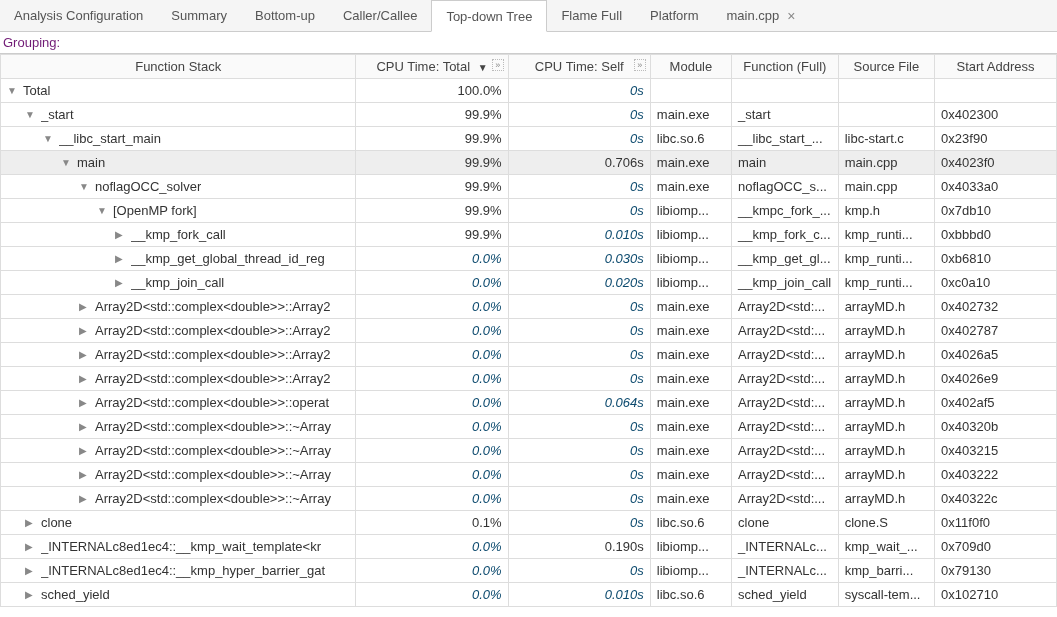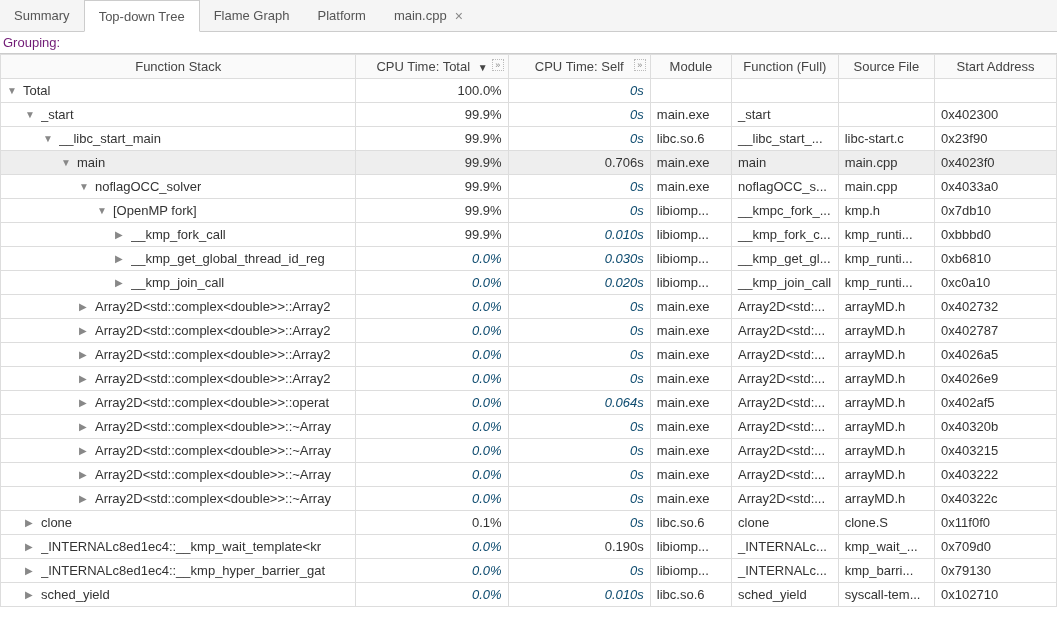--- a/index.html
+++ b/index.html
@@ -113,27 +113,36 @@
 .col-mod { width: 80px; }
 .col-ff { width: 105px; }
 .col-src { width: 95px; }
 .col-addr { width: 120px; }
 </style>
 </head>
 <body>
 
 <div class="tabs" id="tabs-bar">
     <div class="tab">
+      <span>Analysis Configuration</span>
+    </div>
+    <div class="tab">
       <span>Summary</span>
+    </div>
+    <div class="tab">
+      <span>Bottom-up</span>
+    </div>
+    <div class="tab">
+      <span>Caller/Callee</span>
     </div>
     <div class="tab active">
       <span>Top-down Tree</span>
     </div>
     <div class="tab">
-      <span>Flame Graph</span>
+      <span>Flame Full</span>
     </div>
     <div class="tab">
       <span>Platform</span>
     </div>
     <div class="tab">
       <span>main.cpp</span>
       <span class="close">×</span>
     </div>
   </div>
 

